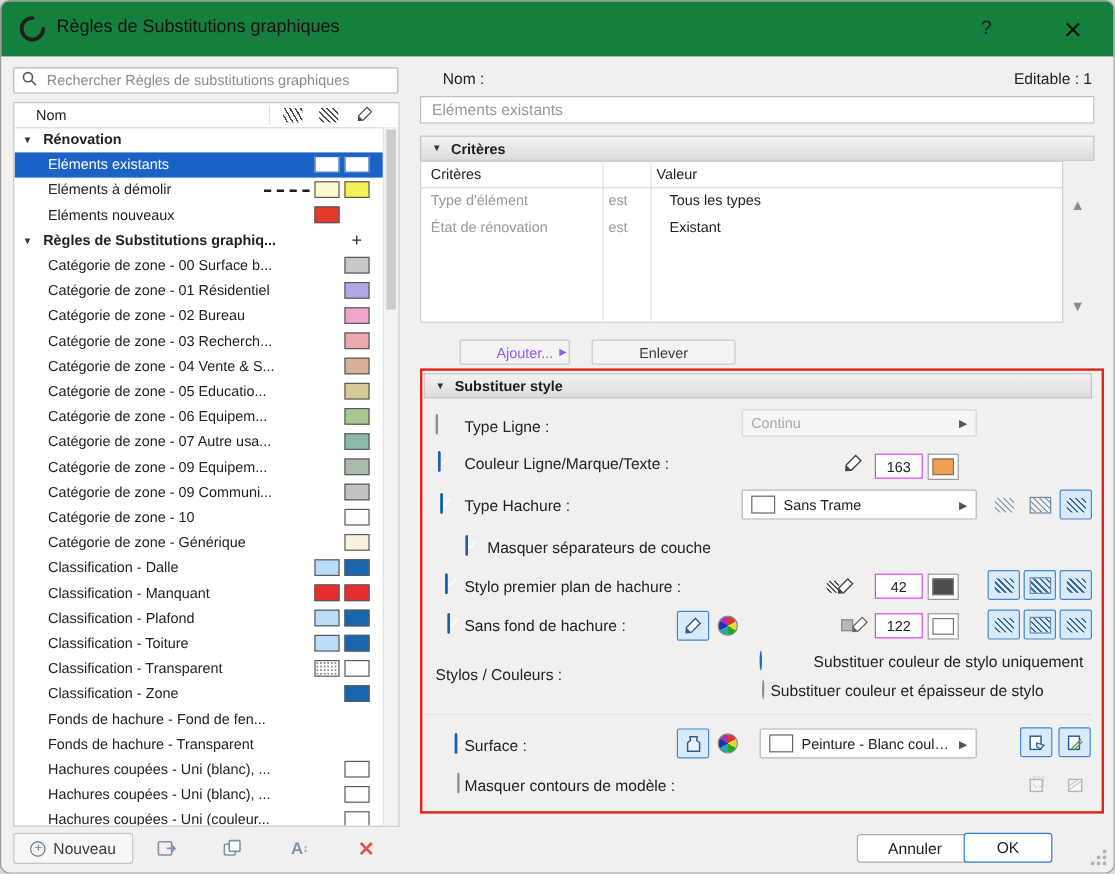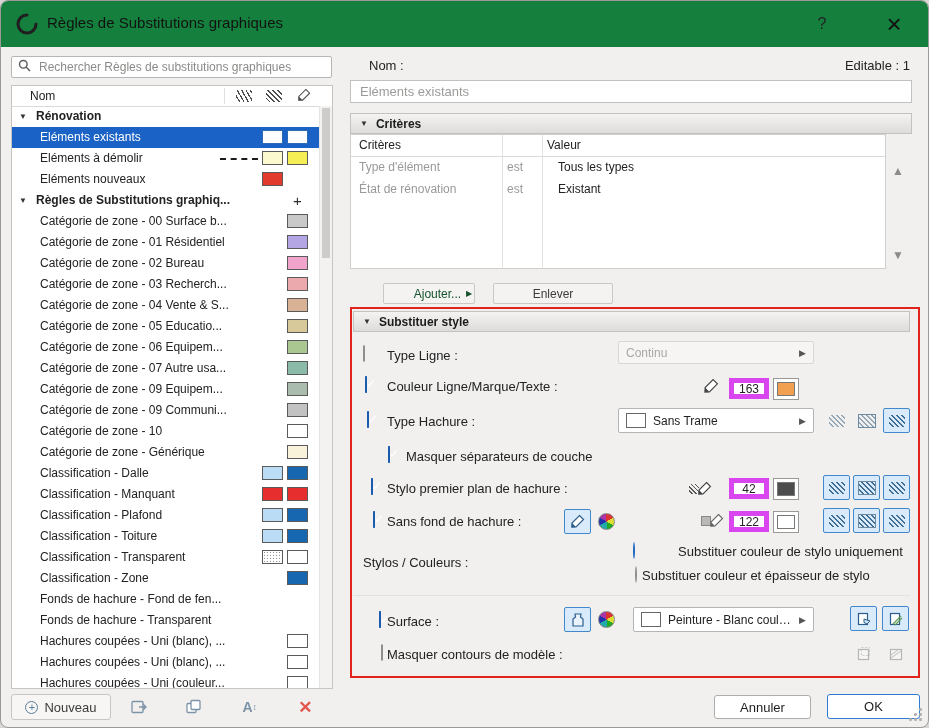--- a/index.html
+++ b/index.html
@@ -64,21 +64,21 @@
          padding:0 7px;font-size:12px;color:#222;}
   .combo .arrow{margin-left:auto;font-size:9px;color:#555;}
   .combo.disabled{background:#f6f5f4;border-color:#d8d7d6;color:#a9a8a7;}
   .combo .cswatch{width:20px;height:15px;background:#fff;border:1px solid #666;box-sizing:border-box;flex:none;}
   .cb{width:16px;height:16px;background:#fff;border:1px solid #8f8e8d;border-radius:2px;box-sizing:border-box;position:relative;}
   .cb.on{background:#1f66c0;border-color:#1b5cae;}
   .cb.on::after{content:"✓";position:absolute;left:0;right:0;top:-1px;text-align:center;line-height:16px;color:#fff;font-size:12px;}
   .radio{width:15px;height:15px;border-radius:50%;background:#fff;border:1px solid #8f8e8d;box-sizing:border-box;position:relative;}
   .radio.on{border:1px solid #1f66c0;}
   .radio.on::after{content:"";position:absolute;left:3px;top:3px;right:3px;bottom:3px;border-radius:50%;background:#1f66c0;}
-  .numbox{background:#fff;border:5px solid #d946ef;box-sizing:border-box;width:40px;height:21px;text-align:center;
+  .numbox{background:#fff;border:1px solid #d946ef;box-sizing:border-box;width:40px;height:21px;text-align:center;
           font:12px "Liberation Sans",sans-serif;color:#222;outline:none;}
   .colorbtn{width:26px;height:22px;background:#fff;border:1px solid #9a9998;box-sizing:border-box;display:flex;align-items:center;justify-content:center;}
   .colorbtn .inner{width:18px;height:14px;border:1px solid #777;box-sizing:border-box;}
   .tool-btn{width:27px;height:25px;border-radius:2px;box-sizing:border-box;display:flex;align-items:center;justify-content:center;}
   .tool-btn.on{background:#d9eafa;border:1px solid #4288cd;}
   .tool-btn.disabled{opacity:.42;}
   .hatchg{width:16px;height:12px;background:repeating-linear-gradient(45deg,transparent 0 2.2px,#3e6e96 2.2px 3.6px);}
   .hatchg.light{background:repeating-linear-gradient(45deg,transparent 0 2.2px,#93a7b8 2.2px 3.6px);}
   .hatchg.box{border:1px solid #6d8aa3;}
   .hatchg.sm{width:10px;height:10px;}
@@ -217,21 +217,21 @@
       <span class="c3 nowrap">Tous les types</span>
     </div>
     <div class="crow" style="top:44px;">
       <span class="c1 gray nowrap">État de rénovation</span>
       <span class="c2 gray">est</span>
       <span class="c3 nowrap">Existant</span>
     </div>
   </div>
   <span class="abs updown" style="left:891px;top:163px;">▲</span>
   <span class="abs updown" style="left:891px;top:247px;">▼</span>
-  <div class="abs smallbtn" style="left:382px;top:282px;width:92px;height:21px;color:#14532d;padding-left:28px;">
+  <div class="abs smallbtn" style="left:382px;top:282px;width:92px;height:21px;color:#8b5cf6;padding-left:28px;">
     <span>Ajouter...</span>
     <span style="font-size:8px;">▶</span>
   </div>
   <div class="abs smallbtn" style="left:492px;top:282px;width:120px;height:21px;">
     <span>Enlever</span>
   </div>
 
   
   <div class="abs sect-hdr" style="left:352px;top:310px;width:557px;height:21px;">
     <span class="tri">▼</span>
@@ -389,21 +389,21 @@
       </svg>
   </span>
 
   
   <div class="annotation"></div>
 
   
   <div class="abs btn" style="left:713px;top:694px;width:97px;height:24px;">
     <span>Annuler</span>
   </div>
-  <div class="abs btn default" style="left:826px;top:693px;width:93px;height:25px;">
+  <div class="abs btn default" style="left:802px;top:693px;width:74px;height:25px;">
     <span>OK</span>
   </div>
 
   <span class="grip">
     <i style="right:0;bottom:0;"></i>
       <i style="right:0;bottom:5px;"></i>
       <i style="right:5px;bottom:0;"></i>
     <i style="right:0;bottom:10px;"></i>
       <i style="right:5px;bottom:5px;"></i>
       <i style="right:10px;bottom:0;"></i>

